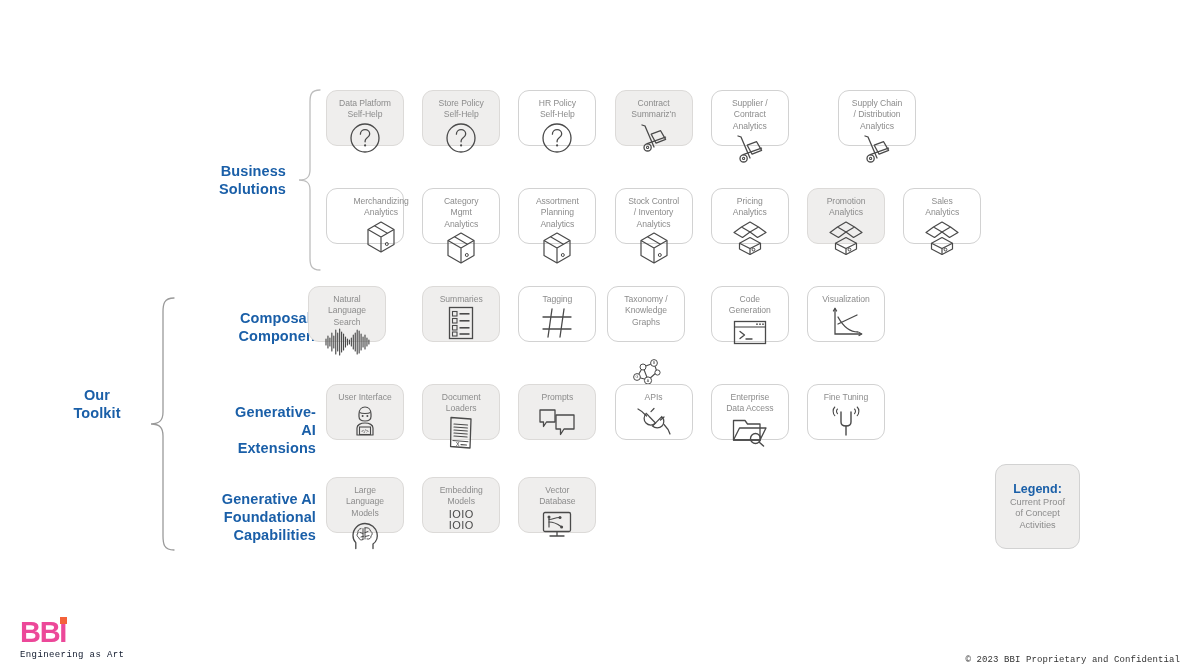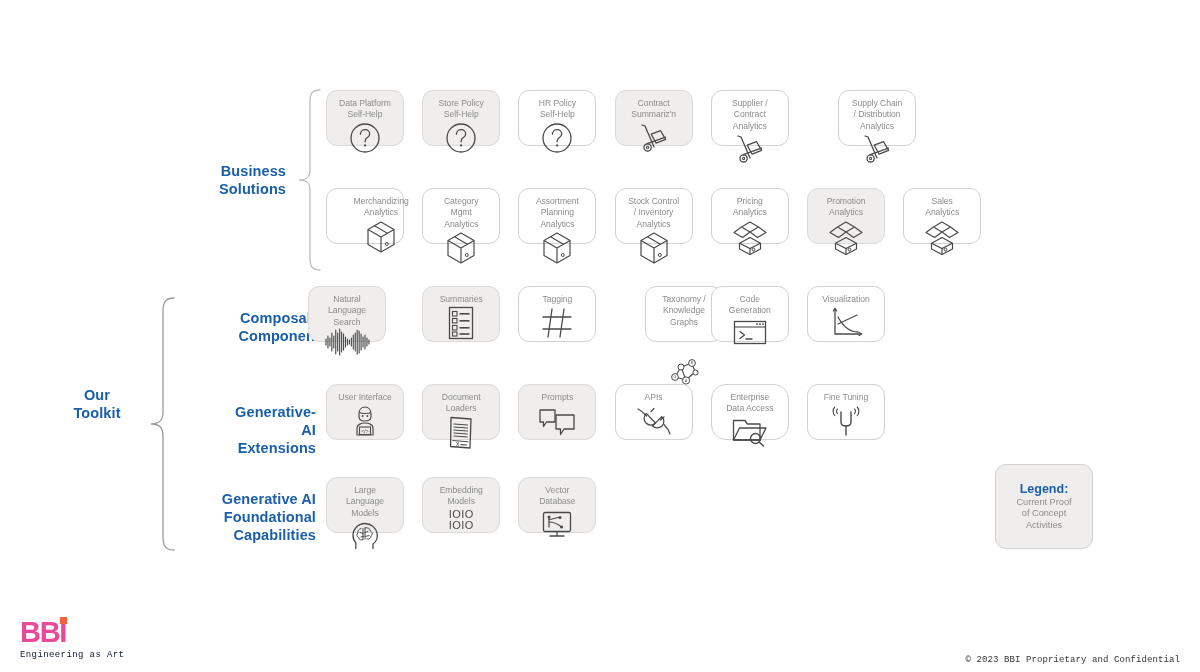--- a/index.html
+++ b/index.html
@@ -58,21 +58,21 @@
   }
   .card .ico svg{display:block;}
   .card .ico .txtico{
     color:#4a4a4a;font-size:11px;line-height:11px;text-align:center;
     font-family:"Liberation Sans",sans-serif;letter-spacing:.4px;
   }
 
   
   .legend{
     position:absolute;
-    left:995px;top:464px;width:98px;height:85px;
+    left:995px;top:464px;width:85px;height:85px;
     border:1px solid #d2d2d2;border-radius:11px;background:#efeeed;
     box-sizing:border-box;
     display:flex;flex-direction:column;align-items:center;justify-content:center;
   }
   .legend .lg-title{color:#1a5fa8;font-weight:bold;font-size:12.5px;line-height:14px;}
   .legend .lg-body{color:#8c8c8c;font-size:9.2px;line-height:11.6px;text-align:center;white-space:pre-line;margin-top:1px;}
 
   
   .logo{position:absolute;left:20px;top:618px;}
   .logo .bbi{
@@ -343,21 +343,21 @@
         </div>
       </div>
       <div class="card" style="left: 518.4px; top: 286px;">
         <div class="ttl">Tagging</div>
         <div class="ico">
           <svg width="34" height="34" viewBox="0 0 34 34">
             <path d="M12 3 L8 31 M24 3 L20 31 M3 11 L31 11 M3 23 L31 23" fill="none" stroke="#4a4a4a" stroke-width="1.3" stroke-linecap="round"></path>
           </svg>
         </div>
       </div>
-      <div class="card" style="left: 645px; top: 286px; gap: 26px;">
+      <div class="card" style="left: 607px; top: 286px; gap: 26px;">
         <div class="ttl">Taxonomy /
 Knowledge
 Graphs</div>
         <div class="ico">
           <svg width="40" height="34" viewBox="0 0 40 34">
             <g fill="none" stroke="#4a4a4a" stroke-width="1.1">
               <path d="M11 23 L17 13 M17 13 L28 9 M28 9 L31 18 M31 18 L22 26 M22 26 L11 23 M17 13 L22 26"></path>
             </g>
             <g stroke="#4a4a4a" stroke-width="1" fill="#fff">
               <circle cx="11" cy="23" r="3.4"></circle>
@@ -453,21 +453,21 @@
               <path d="M4 4 C8 6 10 8 12.5 11"></path>
               <path d="M12.2 8.4 C9.5 11.1 9.4 15.3 12 18 C14.6 20.7 18.8 20.7 21.5 18 L15.2 11.5 C14.4 10.6 13.2 9.2 12.2 8.4 Z"></path>
               <path d="M18.5 21 C21 23.5 25.5 23.5 28 21 C30.5 18.4 30.4 14.2 27.8 11.6 L21.4 18.1 C20.5 19 19.4 20.2 18.5 21 Z"></path>
               <path d="M30 19.5 C33 22.5 35 25.5 36 29"></path>
               <path d="M17 6.6 L20 3.5"></path>
               <path d="M26.5 15 L30 12"></path>
             </g>
           </svg>
         </div>
       </div>
-      <div class="card" style="left: 710.8px; top: 384px; border-radius: 15px;">
+      <div class="card" style="left: 710.8px; top: 384px;">
         <div class="ttl">Enterprise
 Data Access</div>
         <div class="ico">
           <svg width="40" height="32" viewBox="0 0 40 32">
             <path d="M3.5 5.5 L15 5.5 L17.5 9 L30 9 L30 25 L3.5 25 Z" fill="none" stroke="#4a4a4a" stroke-width="1.3" stroke-linejoin="round"></path>
             <path d="M3.5 25 L9.5 13 L36 13 L30 25 Z" fill="none" stroke="#4a4a4a" stroke-width="1.3" stroke-linejoin="round"></path>
             <circle cx="25.5" cy="23.5" r="5" fill="none" stroke="#4a4a4a" stroke-width="1.35"></circle>
             <line x1="29.3" y1="27.3" x2="33.5" y2="31" stroke="#4a4a4a" stroke-width="1.5" stroke-linecap="round"></line>
           </svg>
         </div>

